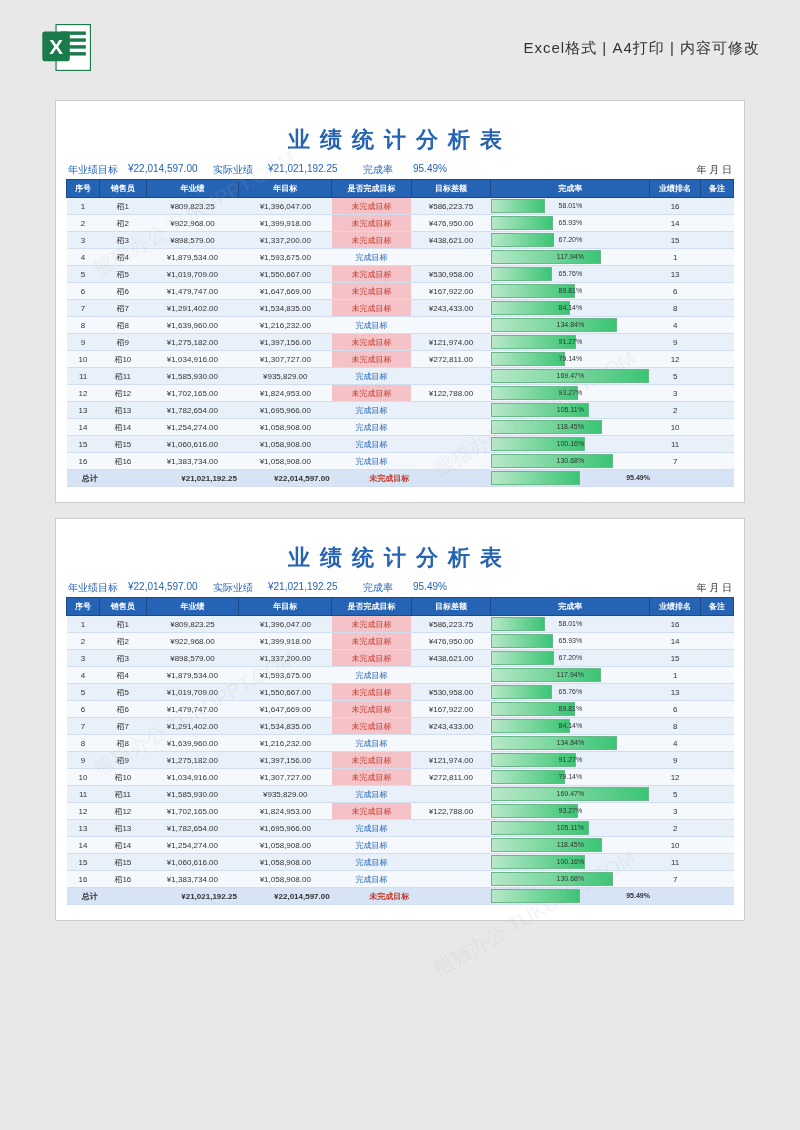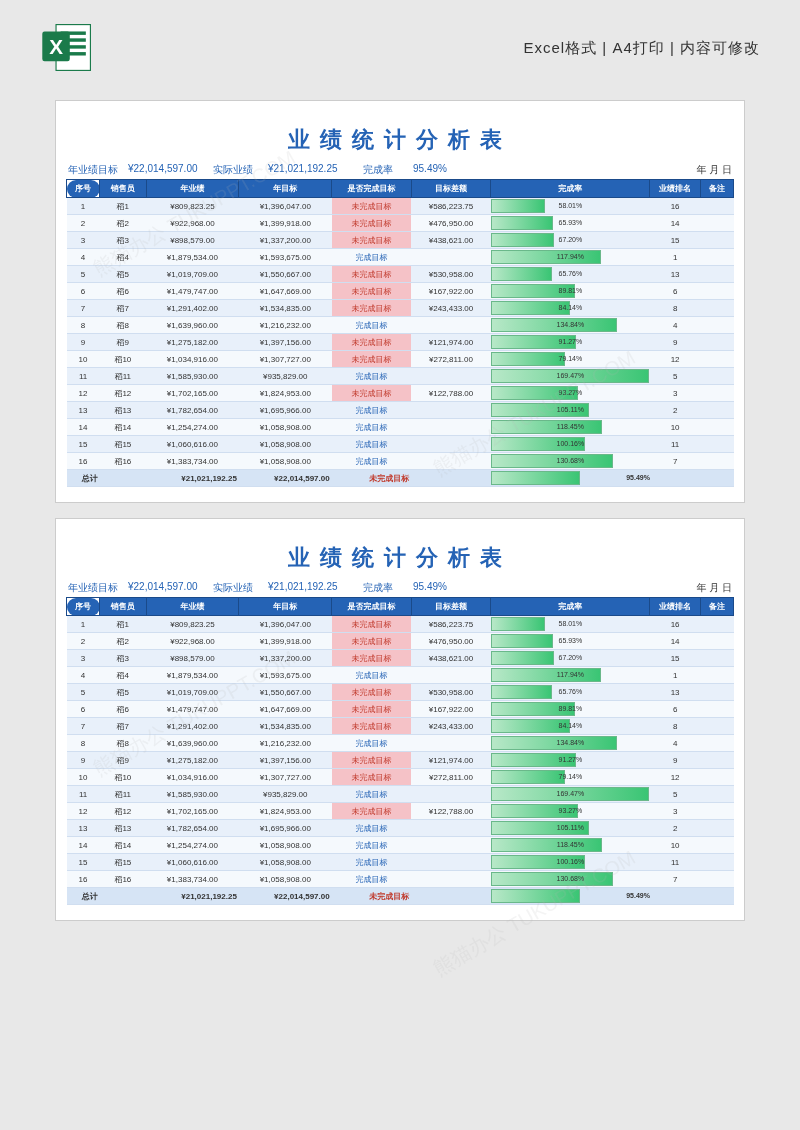--- a/index.html
+++ b/index.html
@@ -98,21 +98,21 @@
     left: 0; top: 1px; bottom: 1px;
     background: linear-gradient(to right, #b8e8c8, #3ac574);
     border: 1px solid #6ab88a;
   }
   .pct-text {
     position: relative;
     z-index: 2;
     font-size: 7px;
     line-height: 14px;
   }
-  .col-idx { width: 25px; border-radius: 9px; }
+  .col-idx { width: 25px; }
   .col-name { width: 35px; }
   .col-actual { width: 70px; }
   .col-target { width: 70px; }
   .col-status { width: 60px; font-family: Liberation Mono, monospace; }
   .col-diff { width: 60px; }
   .col-pct { width: 120px; }
   .col-rank { width: 38px; }
   .col-note { width: 25px; }
 </style>
 </head>

